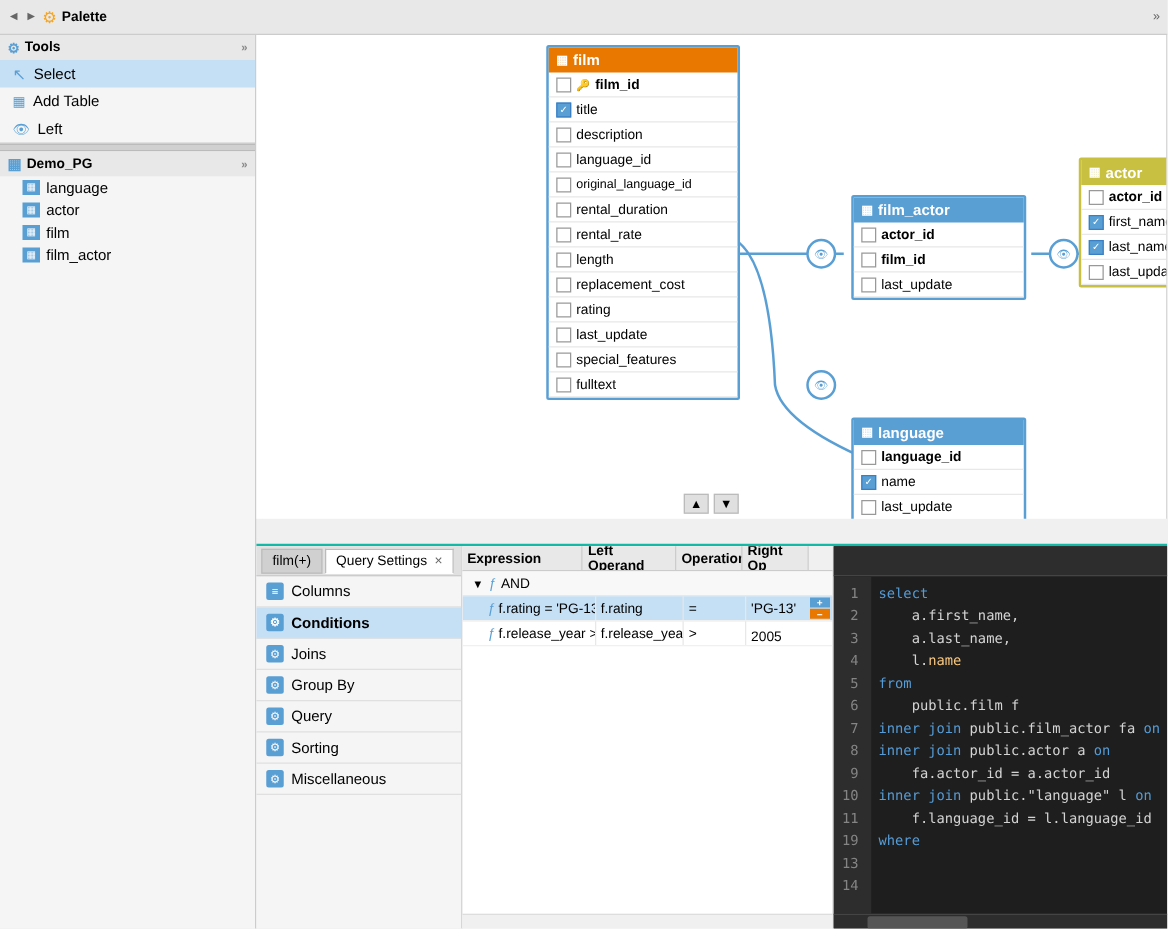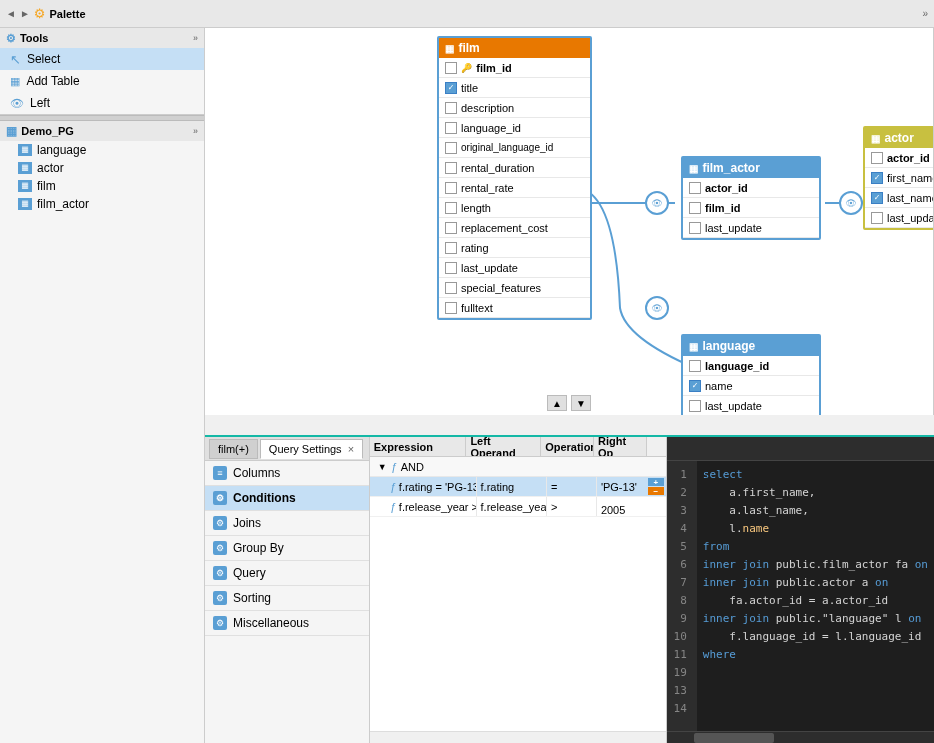--- a/index.html
+++ b/index.html
@@ -436,20 +436,21 @@
               <div class="line-num">13</div>
               <div class="line-num">14</div>
 
             </div>
             <div class="sql-code">
               <div class="sql-line"><span class="kw">select</span></div>
               <div class="sql-line"><span class="plain">&nbsp;&nbsp;&nbsp;&nbsp;a.first_name,</span></div>
               <div class="sql-line"><span class="plain">&nbsp;&nbsp;&nbsp;&nbsp;a.last_name,</span></div>
               <div class="sql-line"><span class="plain">&nbsp;&nbsp;&nbsp;&nbsp;l.</span><span class="hilite">name</span></div>
               <div class="sql-line"><span class="kw">from</span></div>
+              <div class="sql-line"><span class="plain">&nbsp;&nbsp;&nbsp;&nbsp;public.film f</span></div>
               <div class="sql-line"><span class="kw">inner join </span><span class="plain">public.film_actor fa </span><span class="kw">on</span></div>
               <div class="sql-line"><span class="kw">inner join </span><span class="plain">public.actor a </span><span class="kw">on</span></div>
               <div class="sql-line"><span class="plain">&nbsp;&nbsp;&nbsp;&nbsp;fa.actor_id = a.actor_id</span></div>
               <div class="sql-line"><span class="kw">inner join </span><span class="plain">public."language" l </span><span class="kw">on</span></div>
               <div class="sql-line"><span class="plain">&nbsp;&nbsp;&nbsp;&nbsp;f.language_id = l.language_id</span></div>
               <div class="sql-line"><span class="kw">where</span></div>
 
             </div>
           </div>
           <div class="sql-scrollbar">

